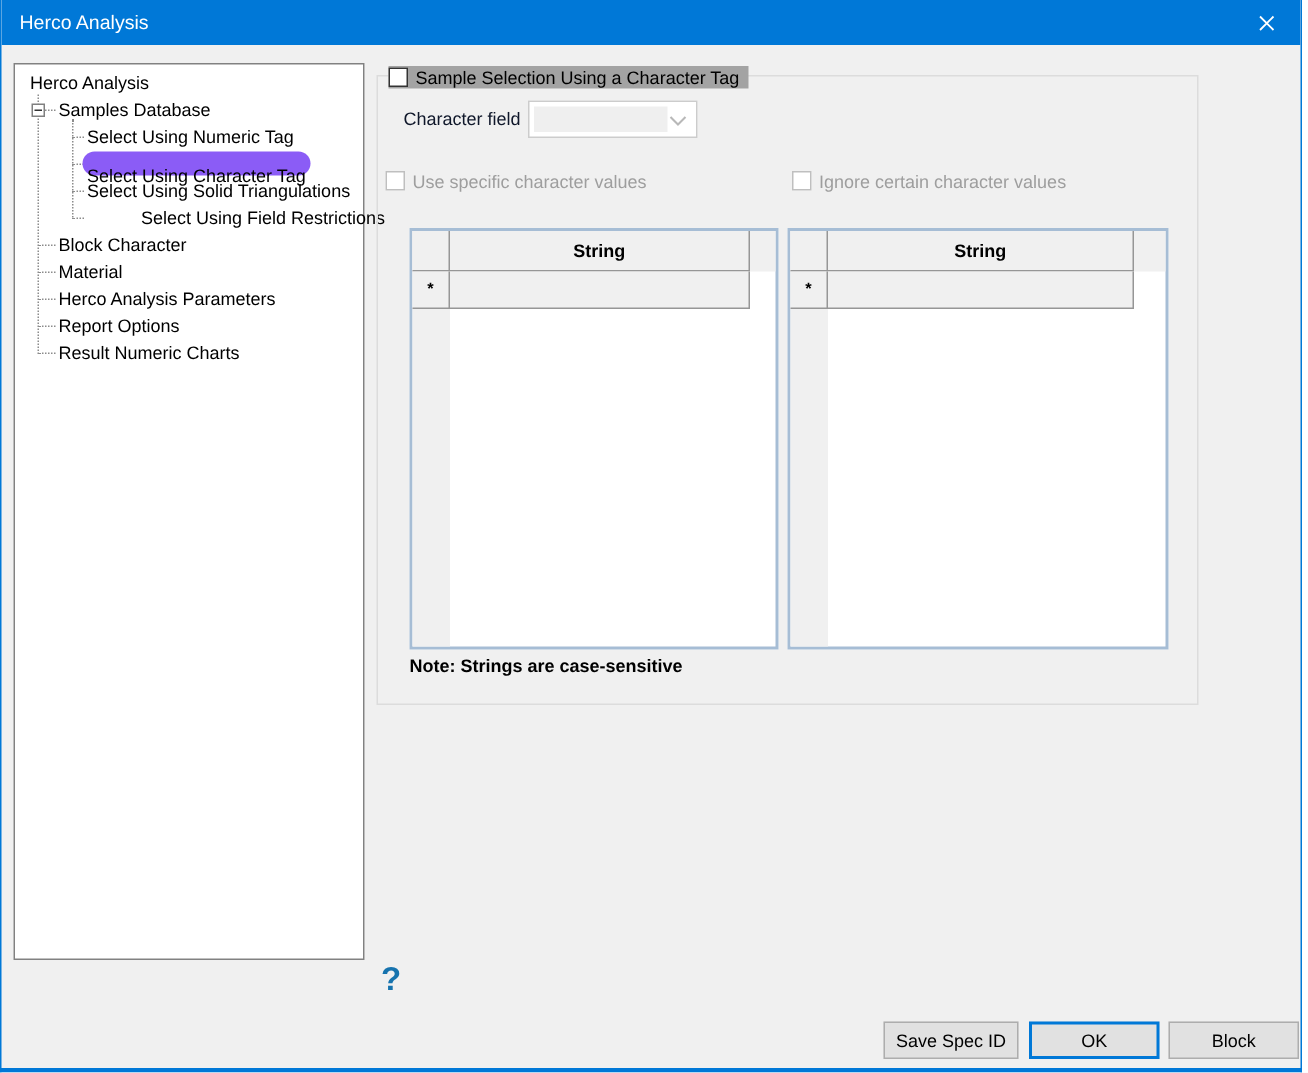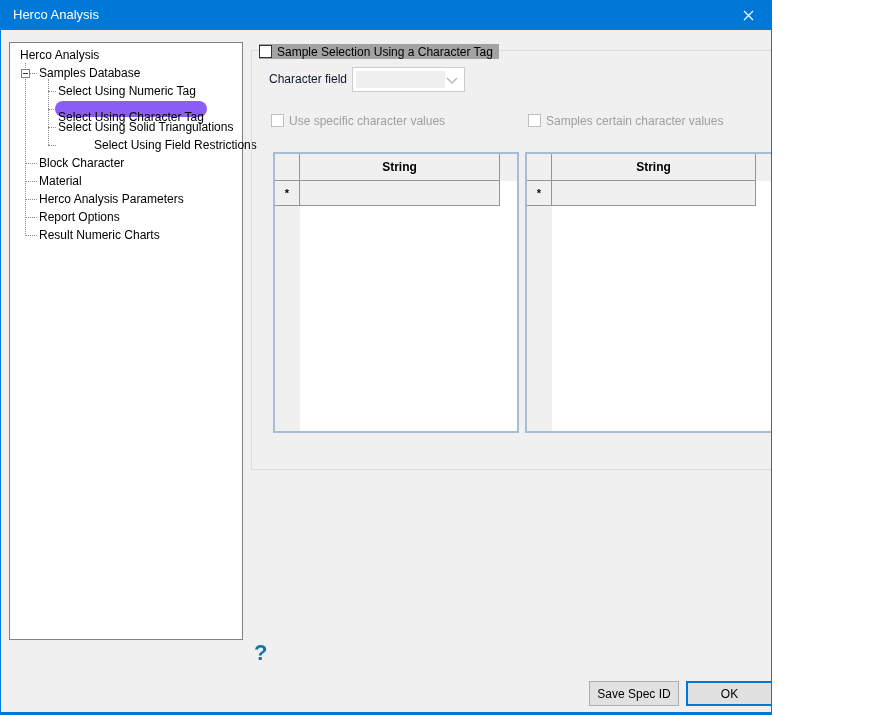--- a/index.html
+++ b/index.html
@@ -1,18 +1,18 @@
 <!DOCTYPE html>
 <html><head>
 <meta charset="utf-8">
 <style>
   * { margin:0; padding:0; box-sizing:border-box; }
   html,body { width:872px; height:715px; background:#fff; font-family:"Liberation Sans", sans-serif; }
   .window {
-    position:relative; width:772px; height:715px; background:#f0f0f0;
+    position:relative; width:868px; height:715px; background:#f0f0f0;
     border-left:1px solid #0078d7; border-right:1px solid #0078d7; border-bottom:3px solid #0078d7;
     overflow:hidden; font-size:12px; color:#000;
   }
   .titlebar {
     position:absolute; left:0; top:0; width:100%; height:30px; background:#0078d7;
     color:#fff; font-size:13px; line-height:30px; padding-left:12px;
   }
   .close-btn {
     position:absolute; right:0; top:0; width:46px; height:30px;
     display:flex; align-items:center; justify-content:center; cursor:pointer;
@@ -123,47 +123,48 @@
   </div>
 
   <div class="char-label">Character field</div>
   <div class="combo">
     <div class="combo-fill"></div>
     <svg class="combo-arrow" width="12" height="7" viewBox="0 0 12 7">
       <path d="M1 1 L6 6 L11 1" stroke="#b8b8b8" stroke-width="1.4" fill="none"></path>
     </svg>
   </div>
 
-  <div class="cb-row" style="left:270px; top:113px;">
+  <div class="cb-row" style="left:256px; top:113px;">
     <div class="cb-box disabled"></div>
     <span class="dis-label">Use specific character values</span>
   </div>
   <div class="cb-row" style="left:527px; top:113px;">
     <div class="cb-box disabled"></div>
-    <span class="dis-label">Samples certain character values</span>
+    <span class="dis-label">Ignore certain character values</span>
   </div>
 
   <div class="grid" style="left:272px; width:246px;">
     <div class="grid-topband"></div>
     <div class="grid-leftstrip"></div>
     <div class="g-cell g-corner"></div>
     <div class="g-cell g-header" style="width:200px;">String</div>
     <div class="g-cell g-rowhdr">*</div>
     <div class="g-cell g-newcell" style="width:200px;"></div>
   </div>
 
   <div class="grid" style="left:524px; width:254px;">
     <div class="grid-topband"></div>
     <div class="grid-leftstrip"></div>
     <div class="g-cell g-corner"></div>
     <div class="g-cell g-header" style="width:204px;">String</div>
     <div class="g-cell g-rowhdr">*</div>
     <div class="g-cell g-newcell" style="width:204px;"></div>
   </div>
 
+  <div class="note">Note: Strings are case-sensitive</div>
 
   <div class="help-btn">?</div>
 
   <div class="btn btn-save">Save Spec ID</div>
   <div class="btn btn-ok">OK</div>
   <div class="btn btn-cancel">Block</div>
 
 </div>
 
 </body></html>

